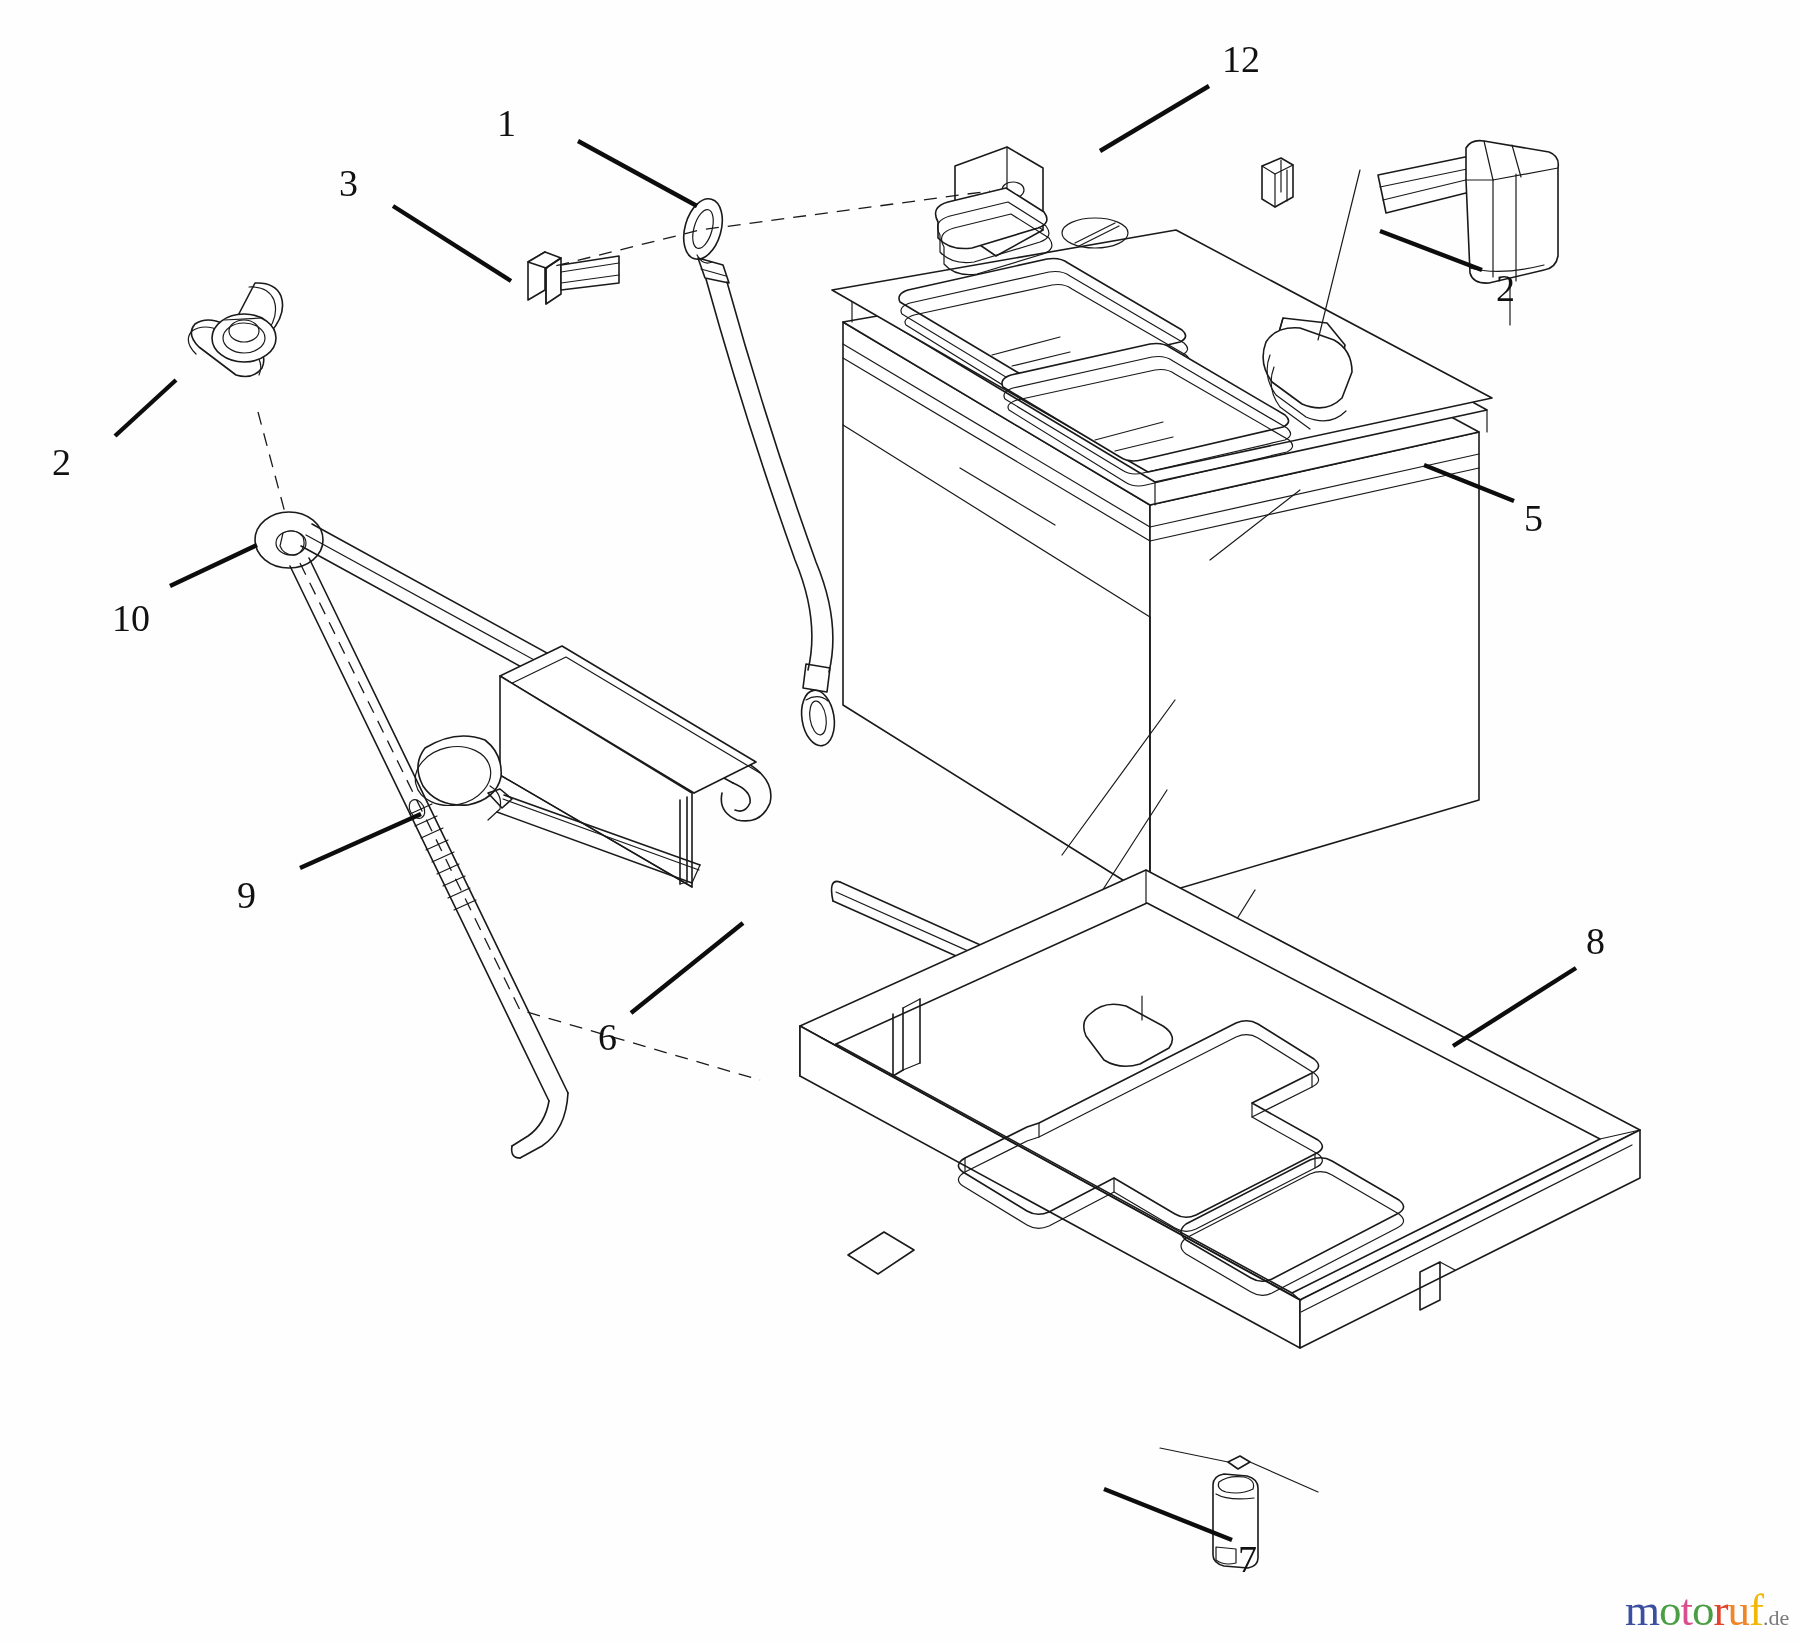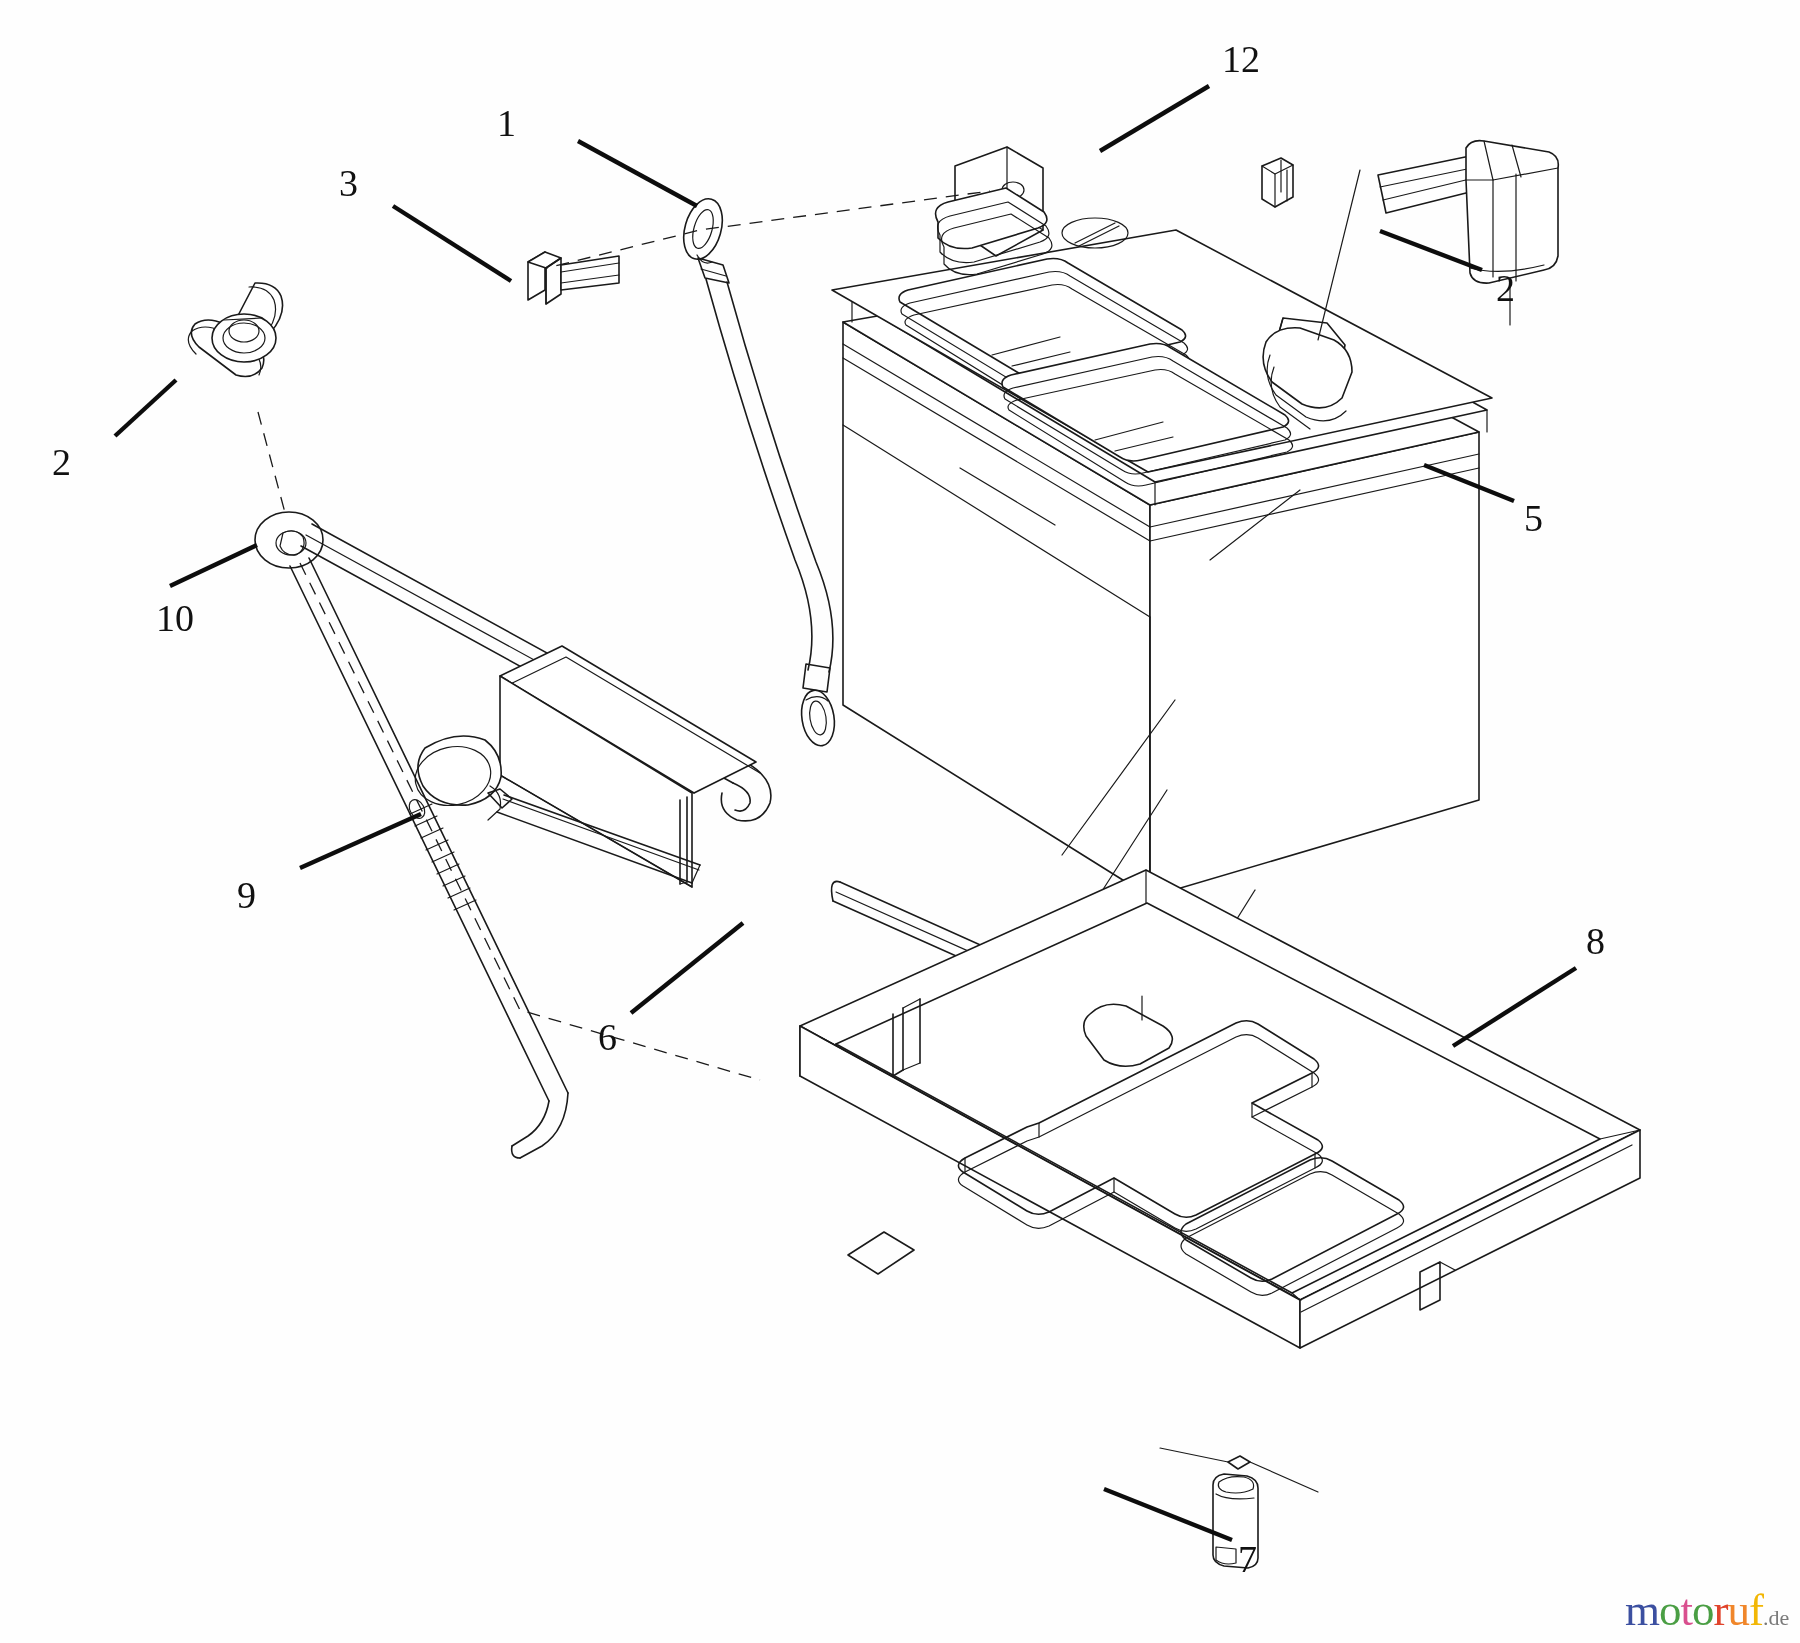--- a/index.html
+++ b/index.html
@@ -372,21 +372,21 @@
   </svg>
 
   <div class="callout-label" style="left:497px; top:104px;">1</div>
   <div class="callout-label" style="left:1496px; top:269px;">2</div>
   <div class="callout-label" style="left:339px; top:164px;">3</div>
   <div class="callout-label" style="left:1524px; top:499px;">5</div>
   <div class="callout-label" style="left:598px; top:1018px;">6</div>
   <div class="callout-label" style="left:1238px; top:1540px;">7</div>
   <div class="callout-label" style="left:1586px; top:922px;">8</div>
   <div class="callout-label" style="left:237px; top:876px;">9</div>
-  <div class="callout-label" style="left:112px; top:599px;margin-left:44px;">10</div>
+  <div class="callout-label" style="left:112px; top:599px;">10</div>
   <div class="callout-label" style="left:52px; top:443px;">2</div>
   <div class="callout-label" style="left:1222px; top:40px;">12</div>
 
   <div id="watermark">
     <span class="wm-ch" style="color:#3b4fa0">m</span><span class="wm-ch" style="color:#4a9e44">o</span><span class="wm-ch" style="color:#d94f8e">t</span><span class="wm-ch" style="color:#4a9e44">o</span><span class="wm-ch" style="color:#e0442c">r</span><span class="wm-ch" style="color:#f0862a">u</span><span class="wm-ch" style="color:#f2b705">f</span><span class="wm-tld">.de</span>
   </div>
 
 </div>
 
 </body></html>

